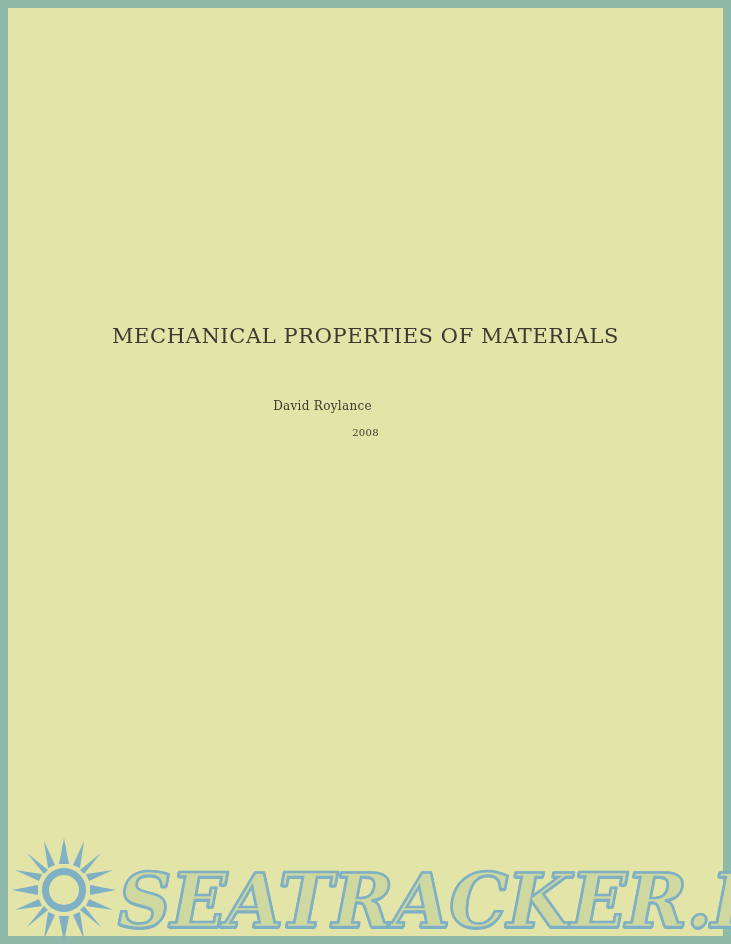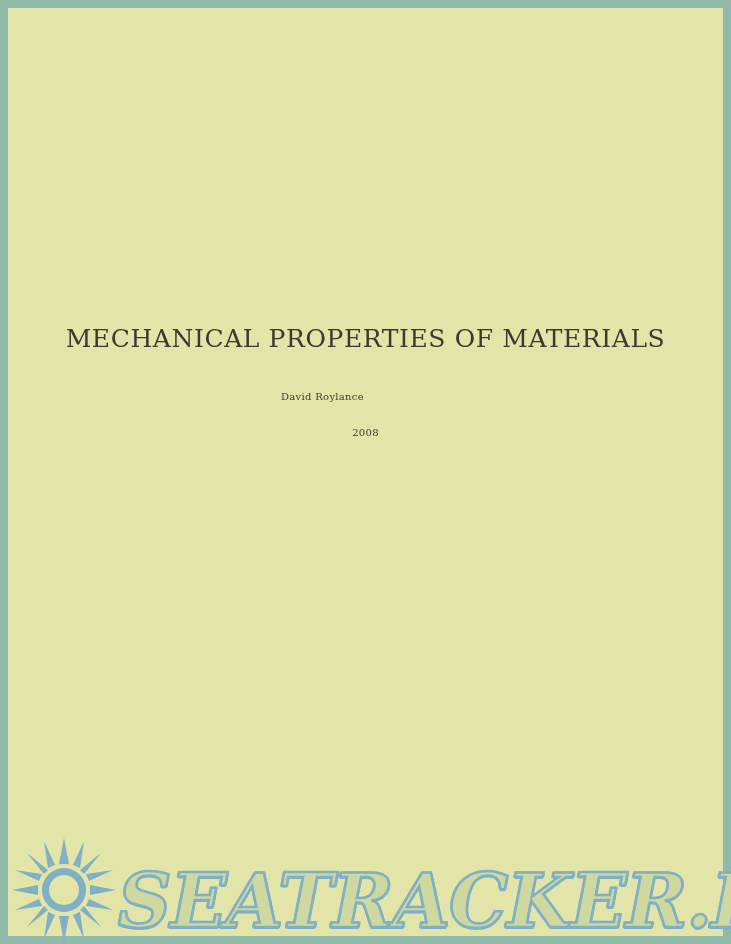--- a/index.html
+++ b/index.html
@@ -29,34 +29,34 @@
     width: 715px;
     text-align: center;
   }
   #doc-title {
     position: absolute;
     left: 0;
     top: 316px;
     width: 715px;
     text-align: center;
     font-family: "DejaVu Serif", serif;
-    font-size: 25px;
+    font-size: 21px;
     letter-spacing: 0.6px;
     color: #3a3a32;
     font-weight: normal;
     margin: 0;
   }
   #doc-author {
     position: absolute;
     left: 0;
-    top: 383px;
+    top: 391px;
     width: 629px;
     text-align: center;
     font-family: "DejaVu Serif", serif;
-    font-size: 10px;
+    font-size: 12px;
     letter-spacing: 0.3px;
     color: #3a3a32;
   }
   #doc-year {
     position: absolute;
     left: 0;
     top: 419px;
     width: 715px;
     text-align: center;
     font-family: "DejaVu Serif", serif;

